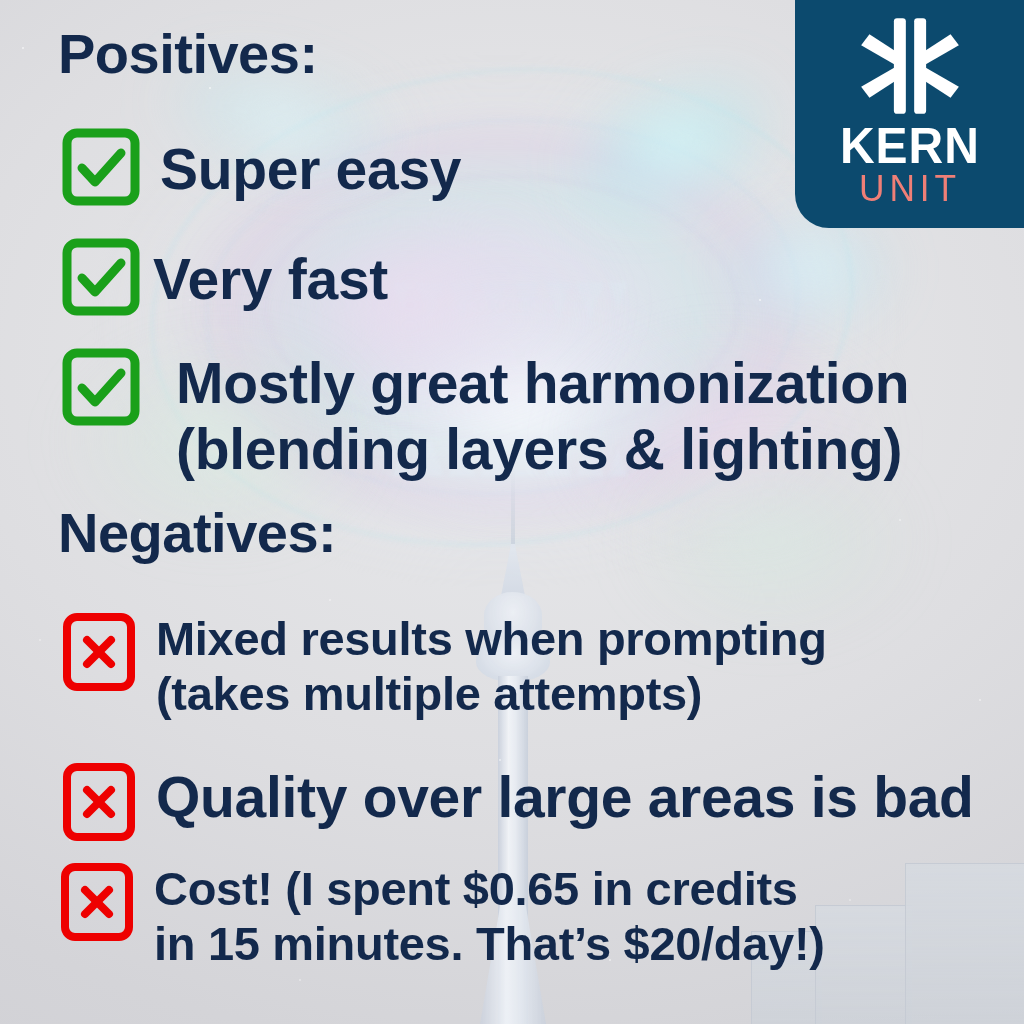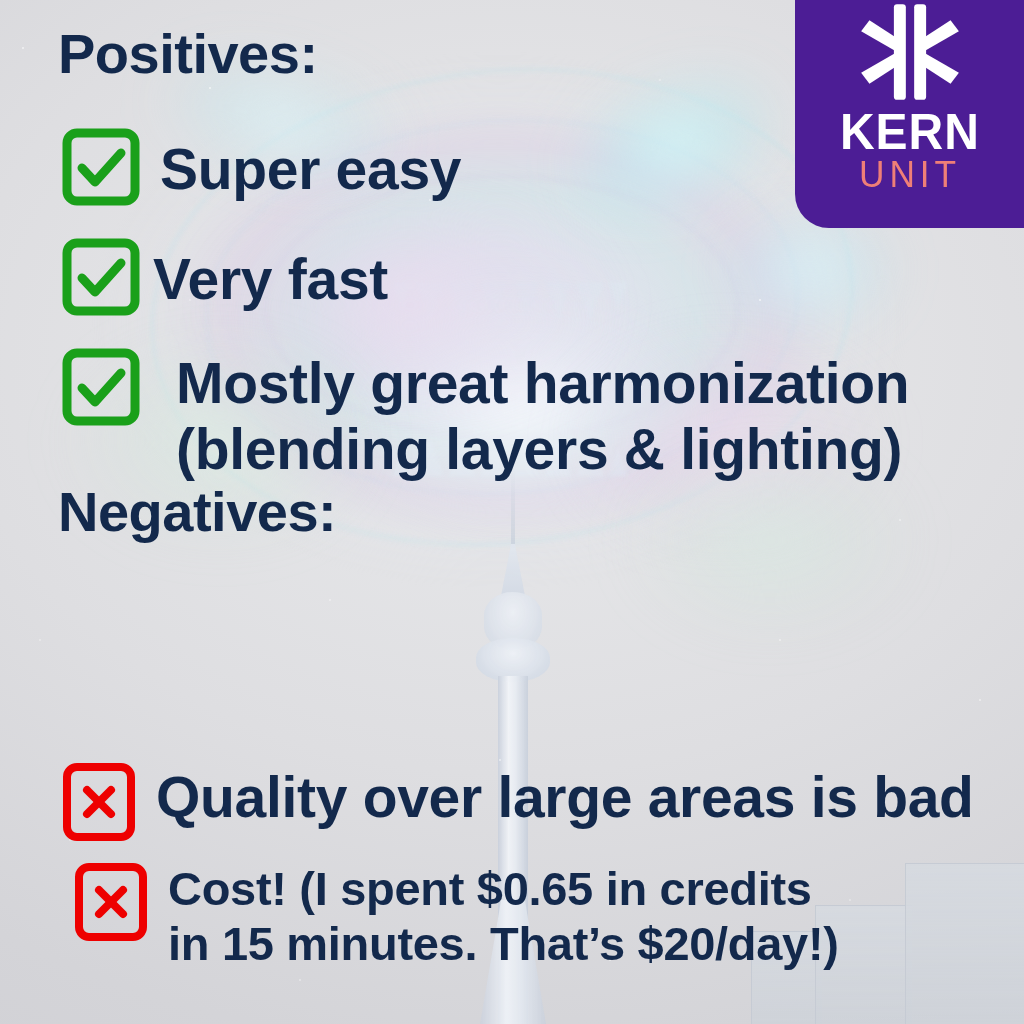--- a/index.html
+++ b/index.html
@@ -202,26 +202,27 @@
       radial-gradient(1.3px 1.3px at 780px 640px, rgba(255,255,255,.8), transparent);
   }
 
   
   .logo-panel {
     position: absolute;
     left: 795px;
     top: 0;
     width: 229px;
     height: 228px;
-    background: #4c1d95;
+    background: #0c4a6e;
     border-bottom-left-radius: 34px;
     display: flex;
     flex-direction: column;
     align-items: center;
     justify-content: flex-start;
+    padding-top: 14px;
     box-sizing: border-box;
   }
   .logo-mark { width: 104px; height: 104px; display: block; }
   .logo-word {
     color: #ffffff;
     font-family: "Liberation Sans Narrow", "Liberation Sans", sans-serif;
     font-weight: 700;
     font-size: 50px;
     line-height: 0.96;
     letter-spacing: 1px;
@@ -247,21 +248,21 @@
   }
   .section-heading {
     color: #13294c;
     font-size: 56px;
     font-weight: 700;
     letter-spacing: -0.5px;
     line-height: 1;
     margin: 0;
   }
   #heading-positives { position: absolute; left: 58px; top: 26px; }
-  #heading-negatives { position: absolute; left: 58px; top: 484px; }
+  #heading-negatives { position: absolute; left: 58px; top: 505px; }
 
   .item {
     position: absolute;
     display: flex;
     align-items: flex-start;
     gap: 20px;
   }
   .item-text {
     color: #13294c;
     font-size: 57px;
@@ -276,21 +277,21 @@
   .mark-box { flex: 0 0 auto; }
   .mark-box svg { display: block; }
 
   
   #item-pos-0 { left: 62px; top: 128px; }
   #item-pos-1 { left: 62px; top: 238px; gap: 13px; }
   #item-pos-2 { left: 62px; top: 348px; gap: 36px; }
   
   #item-neg-0 { left: 62px; top: 612px; }
   #item-neg-1 { left: 62px; top: 762px; }
-  #item-neg-2 { left: 74px; top: 862px; gap: 20px; }
+  #item-neg-2 { left: 60px; top: 862px; gap: 20px; }
 
   #item-pos-0 .item-text,
   #item-pos-1 .item-text { padding-top: 8px; }
   #item-pos-2 .item-text { padding-top: 2px; }
   #item-neg-0 .item-text { padding-top: 0px; }
   #item-neg-1 .item-text { padding-top: 2px; }
   #item-neg-2 .item-text { padding-top: 0px; }
 
   #item-neg-0 .item-text,
   #item-neg-2 .item-text { font-size: 47px; }
@@ -403,38 +404,49 @@
           <rect x="5" y="5" width="68" height="68" rx="10" ry="10" fill="none" stroke="#1aa01a" stroke-width="9"></rect>
           <polyline points="20,40 33,54 59,25" fill="none" stroke="#1aa01a" stroke-width="9" stroke-linecap="round" stroke-linejoin="round"></polyline>
         </svg>
       </span>
       <p class="item-text">Mostly great harmonization
 (blending layers &amp; lighting)</p>
     </div>
 
     <h1 class="section-heading" id="heading-negatives">Negatives:</h1>
 
-
-    <div class="item" id="item-neg-1">
+    <div class="item" id="item-neg-0">
       <span class="mark-box">
         <svg width="74" height="80" viewBox="0 0 74 80" aria-hidden="true">
           <rect x="5" y="5" width="64" height="70" rx="10" ry="10" fill="none" stroke="#ee0000" stroke-width="8"></rect>
           <line x1="25" y1="28" x2="49" y2="52" stroke="#ee0000" stroke-width="8" stroke-linecap="round"></line>
           <line x1="49" y1="28" x2="25" y2="52" stroke="#ee0000" stroke-width="8" stroke-linecap="round"></line>
         </svg>
       </span>
-      <p class="item-text">Quality over large areas is bad</p>
-    </div>
-
-    <div class="item" id="item-neg-2">
+      <p class="item-text">Mixed results when prompting
+(takes multiple attempts)</p>
+    </div>
+
+    <div class="item" id="item-neg-1">
       <span class="mark-box">
         <svg width="74" height="80" viewBox="0 0 74 80" aria-hidden="true">
           <rect x="5" y="5" width="64" height="70" rx="10" ry="10" fill="none" stroke="#ee0000" stroke-width="8"></rect>
           <line x1="25" y1="28" x2="49" y2="52" stroke="#ee0000" stroke-width="8" stroke-linecap="round"></line>
           <line x1="49" y1="28" x2="25" y2="52" stroke="#ee0000" stroke-width="8" stroke-linecap="round"></line>
         </svg>
       </span>
+      <p class="item-text">Quality over large areas is bad</p>
+    </div>
+
+    <div class="item" id="item-neg-2">
+      <span class="mark-box">
+        <svg width="74" height="80" viewBox="0 0 74 80" aria-hidden="true">
+          <rect x="5" y="5" width="64" height="70" rx="10" ry="10" fill="none" stroke="#ee0000" stroke-width="8"></rect>
+          <line x1="25" y1="28" x2="49" y2="52" stroke="#ee0000" stroke-width="8" stroke-linecap="round"></line>
+          <line x1="49" y1="28" x2="25" y2="52" stroke="#ee0000" stroke-width="8" stroke-linecap="round"></line>
+        </svg>
+      </span>
       <p class="item-text">Cost! (I spent $0.65 in credits
 in 15 minutes. That’s $20/day!)</p>
     </div>
 
   </div>
 </div>
 
 </body></html>

